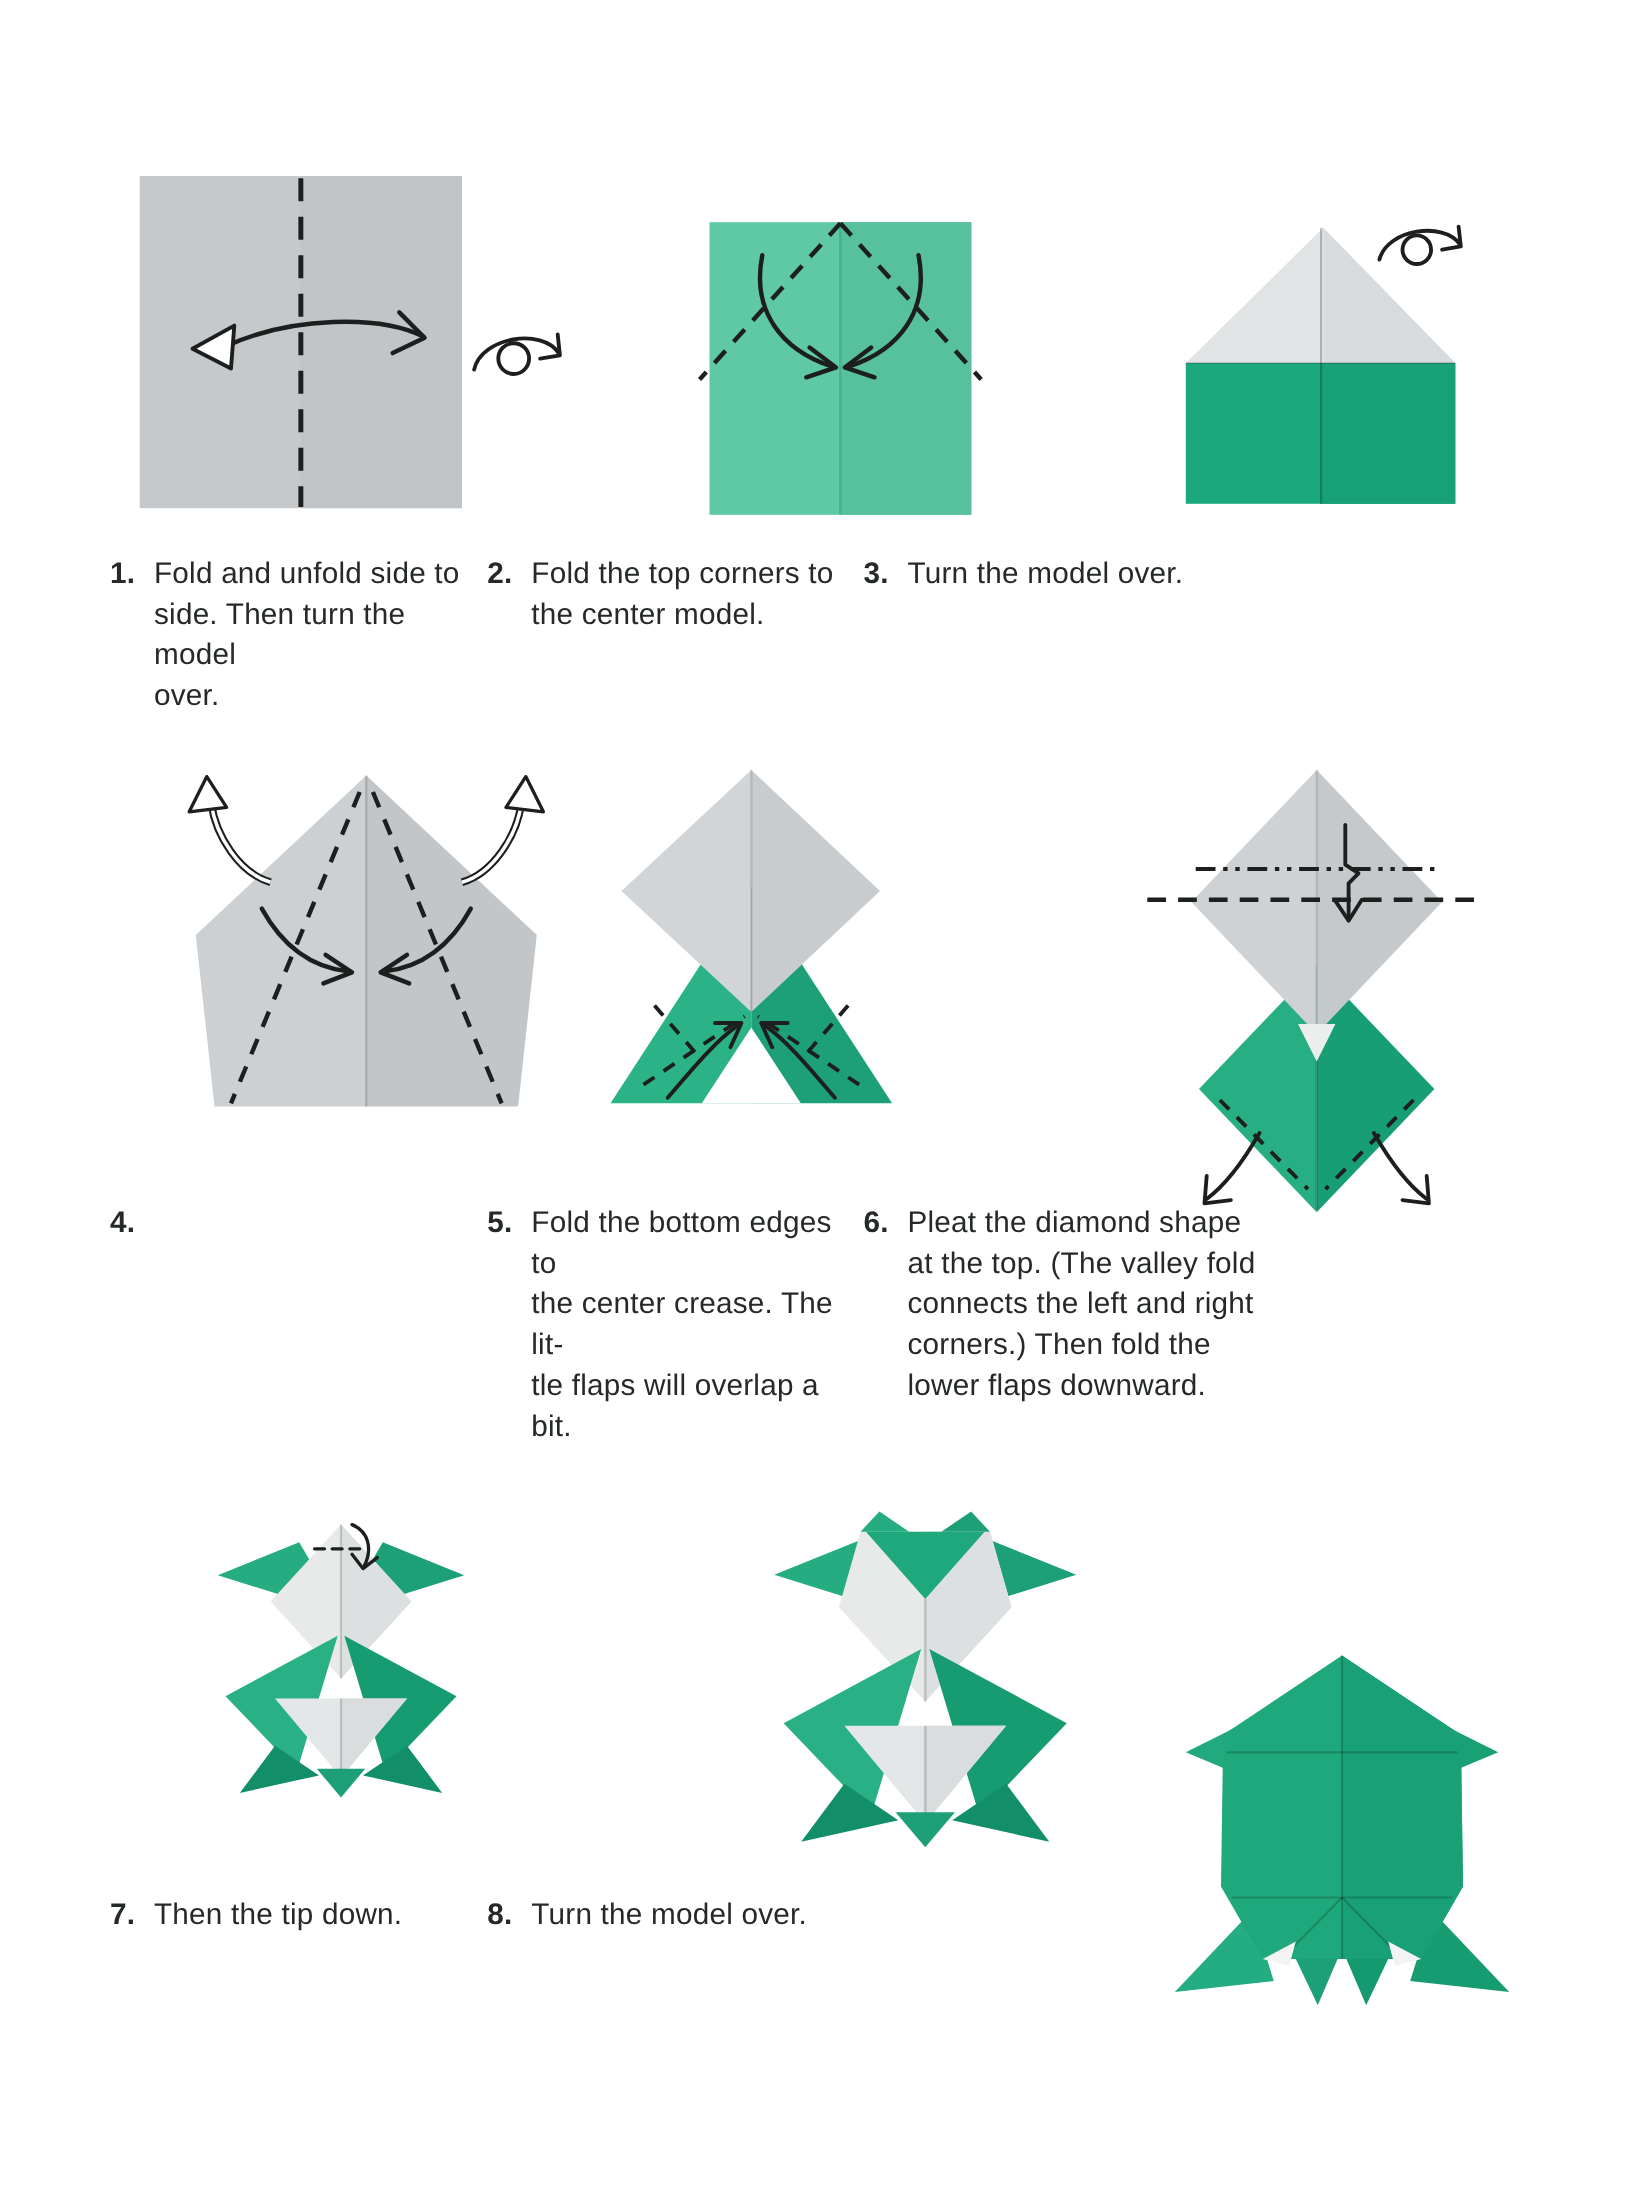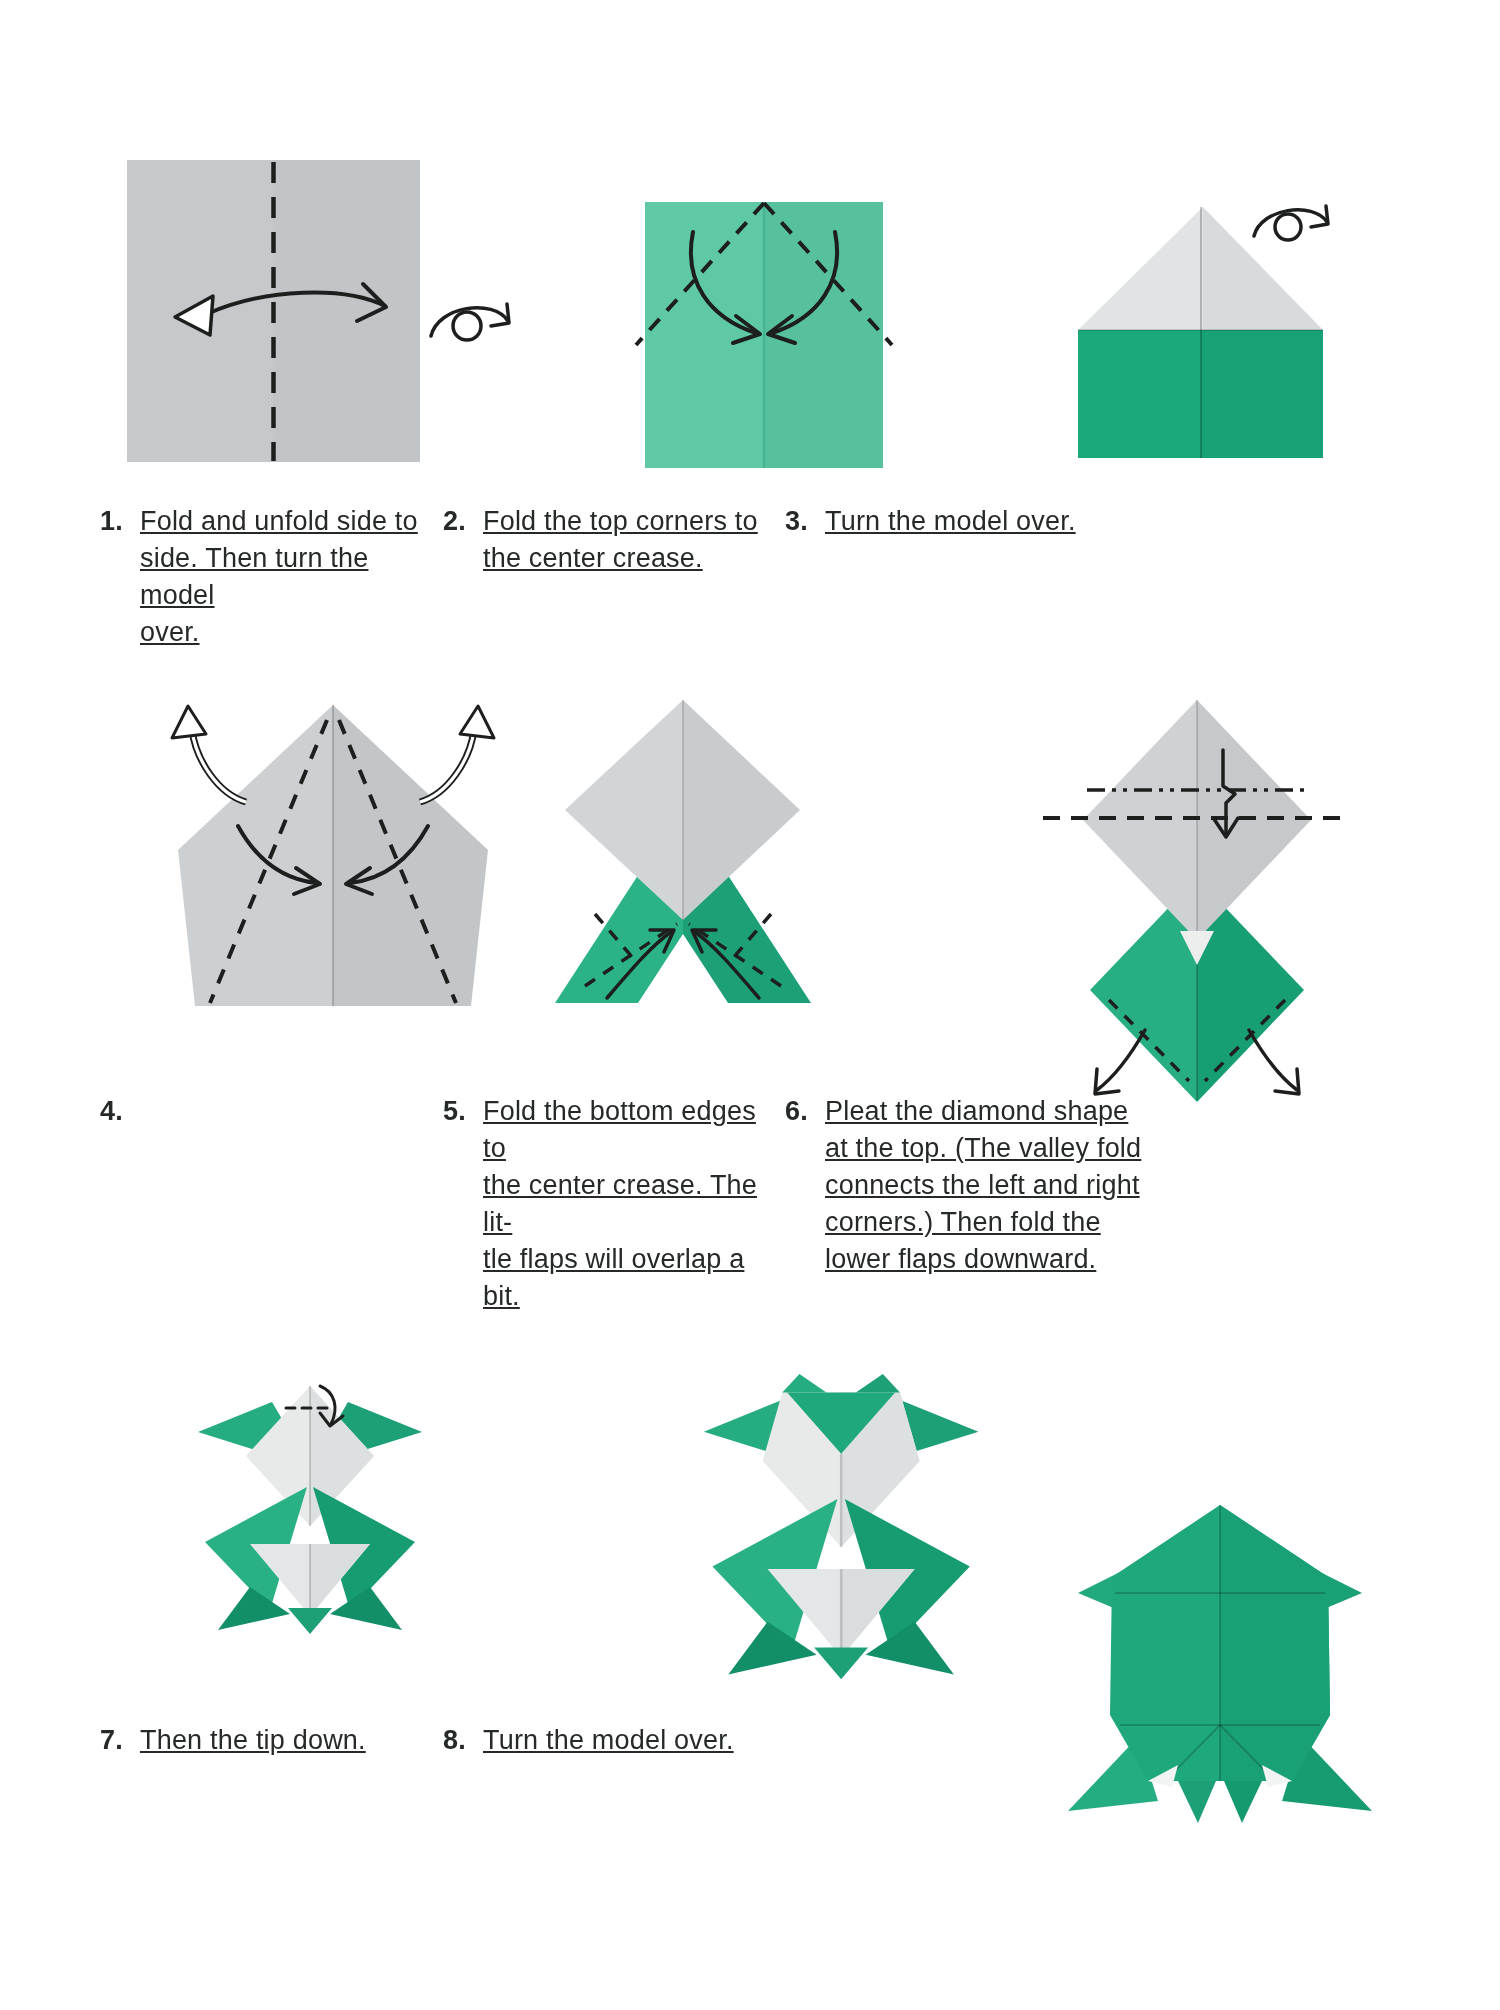--- a/index.html
+++ b/index.html
@@ -20,21 +20,20 @@
     color:#26292a;
     letter-spacing:0.2px;
   }
   .caption .num{
     font-weight:bold;
     width:40px;
     flex:none;
   }
   .caption .txt{
     white-space:pre-line;
-    text-decoration:underline;
   }
   svg{display:block;}
 </style>
 </head>
 <body>
 
 <div id="page">
 
   <div class="fig" style="left:95px;top:138px">
     <svg width="430" height="335" viewBox="0 0 430 335">
@@ -257,21 +256,21 @@
 
   <div class="caption" style="left:100px;top:503px;width:330px">
     <span class="num">1.</span>
     <span class="txt">Fold and unfold side to
 side. Then turn the model
 over.</span>
   </div>
   <div class="caption" style="left:443px;top:503px;width:330px">
     <span class="num">2.</span>
     <span class="txt">Fold the top corners to
-the center crease.</span>
+the center model.</span>
   </div>
   <div class="caption" style="left:785px;top:503px;width:360px">
     <span class="num">3.</span>
     <span class="txt">Turn the model over.</span>
   </div>
 
   <div class="caption" style="left:100px;top:1093px;width:330px">
     <span class="num">4.</span>
   </div>
   <div class="caption" style="left:443px;top:1093px;width:330px">

